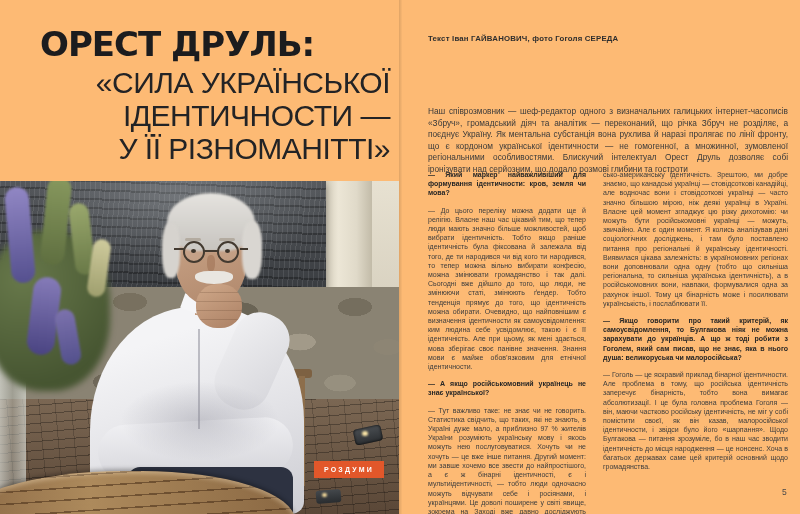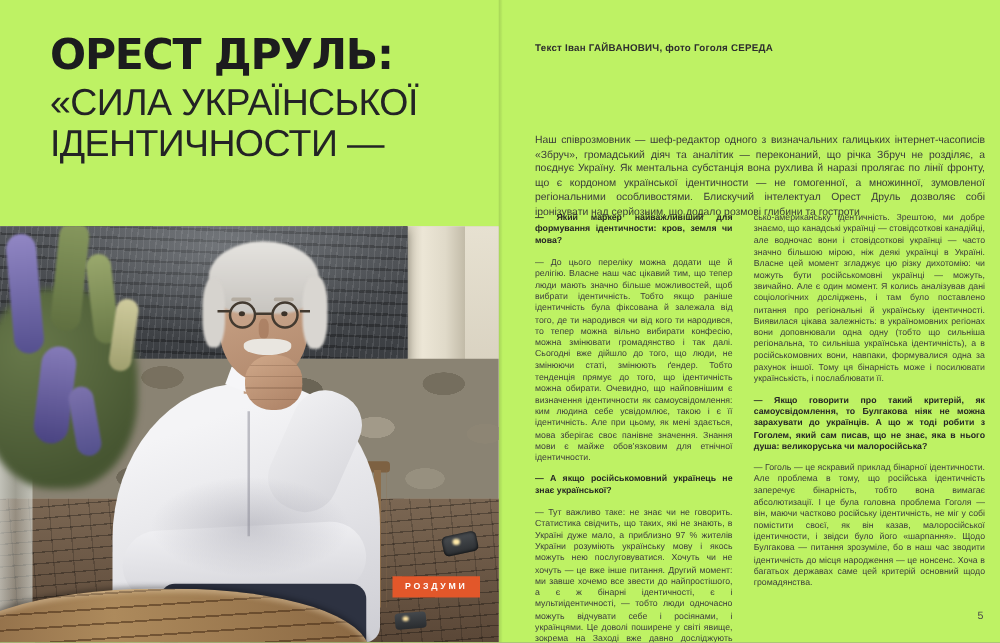--- a/index.html
+++ b/index.html
@@ -1,35 +1,35 @@
 <!DOCTYPE html>
 <html><head>
 <meta charset="utf-8">
 <style>
   * { margin:0; padding:0; box-sizing:border-box; }
   body { background:#888; font-family:"Liberation Sans", sans-serif; }
   .spread {
-    position:relative; width:800px; height:514px; background:#bef264;
+    position:relative; width:800px; height:514px; background:#fdba74;
     overflow:hidden; margin:0 auto; color:#3c3c3c;
   }
   .fold {
     position:absolute; left:399px; top:0; width:3px; height:514px;
     background:linear-gradient(90deg, rgba(0,0,0,.12), rgba(0,0,0,.02));
     z-index:40;
   }
 
   
   .headline { position:absolute; left:40px; top:22px; width:350px; color:#1c1c1e; }
   .hl-name {
     display:block; font-family:"DejaVu Sans", sans-serif; font-weight:700;
     font-size:34px; line-height:44px; letter-spacing:-1px;
   }
   .hl-quote {
     display:block; font-weight:400; font-size:30px; line-height:33px;
-    letter-spacing:-0.5px; color:#232325;
+    letter-spacing:-0.5px; color:#232325;text-align:right;
   }
 
   .photo { position:absolute; left:0; top:181px; width:399px; height:333px; overflow:hidden; background:#d9d2c2; }
   .photo div { position:absolute; }
 
   .wall-cream { left:0; top:0; width:399px; height:170px;
     background:linear-gradient(180deg,#e7e1d1,#d2cbb9); }
   .pilaster { left:320px; top:0; width:52px; height:172px;
     background:linear-gradient(90deg,#c6bfac,#ece6d6 35%,#e0dac9 70%,#c2bba8); }
   .artwork { left:0; top:0; width:326px; height:106px;
@@ -162,20 +162,21 @@
 <body>
 
 <div class="spread">
   <div class="fold"></div>
 
   <section>
     <h1 class="headline">
       <span class="hl-name">ОРЕСТ ДРУЛЬ:</span>
       <span class="hl-quote">«СИЛА УКРАЇНСЬКОЇ</span>
       <span class="hl-quote">ІДЕНТИЧНОСТИ —</span>
+      <span class="hl-quote">У ЇЇ РІЗНОМАНІТТІ»</span>
     </h1>
 
     <div class="photo">
       <div class="wall-cream"></div>
       <div class="pilaster"></div>
       <div class="artwork"></div>
       <div class="stone-wall"></div>
       <div class="brick-pavement"></div>
       <div class="lamp1"></div>
       <div class="lamp1-glow"></div>

